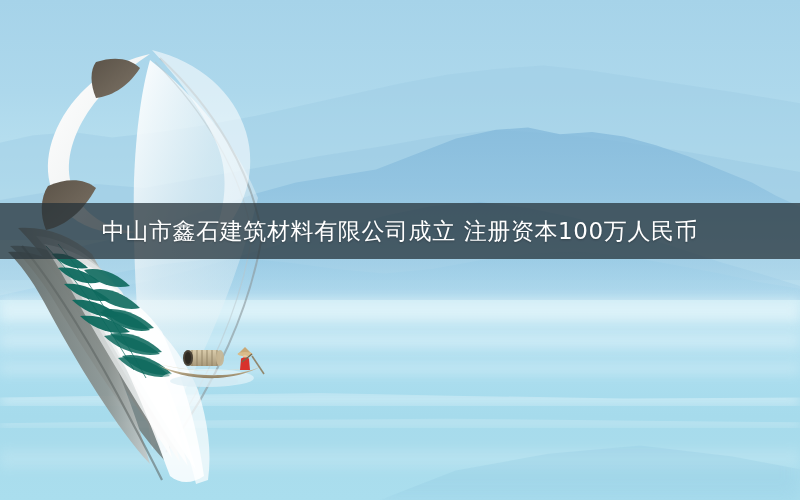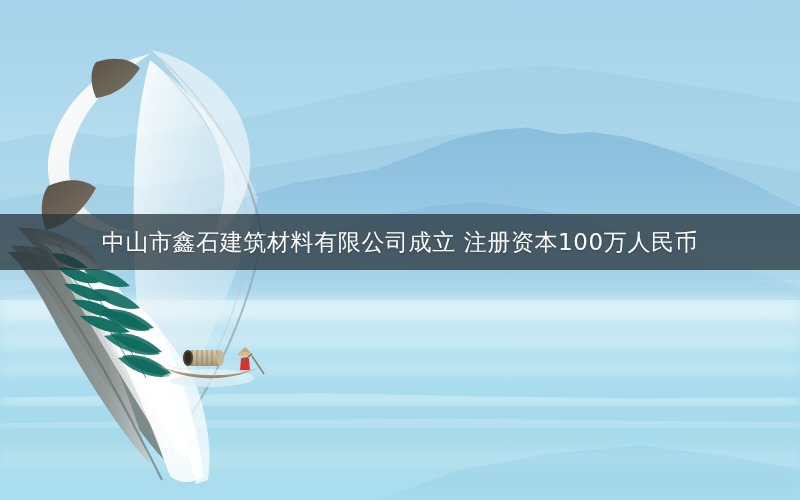--- a/index.html
+++ b/index.html
@@ -98,21 +98,21 @@
   
   #book{position:absolute;left:0px;top:40px;width:300px;height:450px;}
   #book svg{display:block;width:300px;height:450px;overflow:visible;}
 
   
   #boat{position:absolute;left:152px;top:332px;width:120px;height:70px;}
   #boat svg{display:block;width:120px;height:70px;}
 
   
   .banner{
-    position:absolute;left:0;top:214px;width:800px;height:56px;
+    position:absolute;left:0;top:203px;width:800px;height:56px;
     background:rgba(38,50,56,.74);
     display:flex;align-items:center;justify-content:center;
     box-sizing:border-box;
   }
   .banner-text{
     color:#ffffff;
     font-size:23px;
     letter-spacing:.6px;
     white-space:nowrap;
     font-weight:400;

